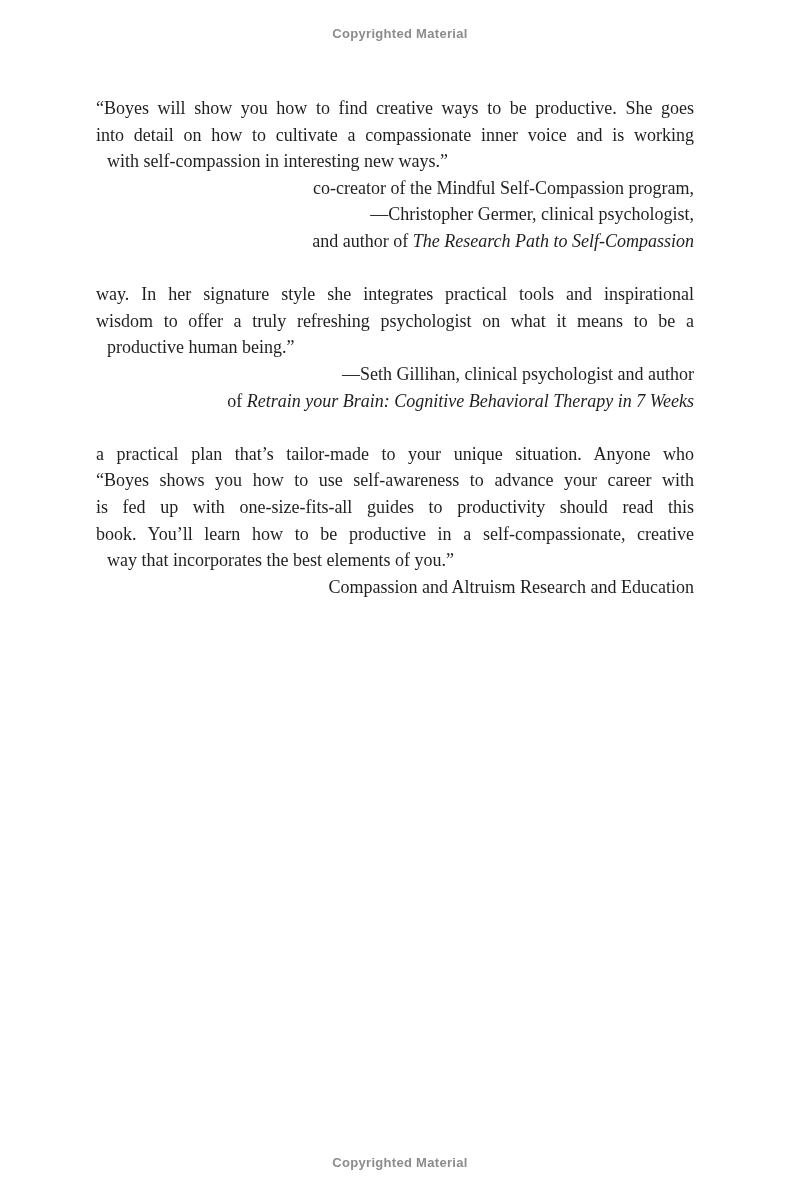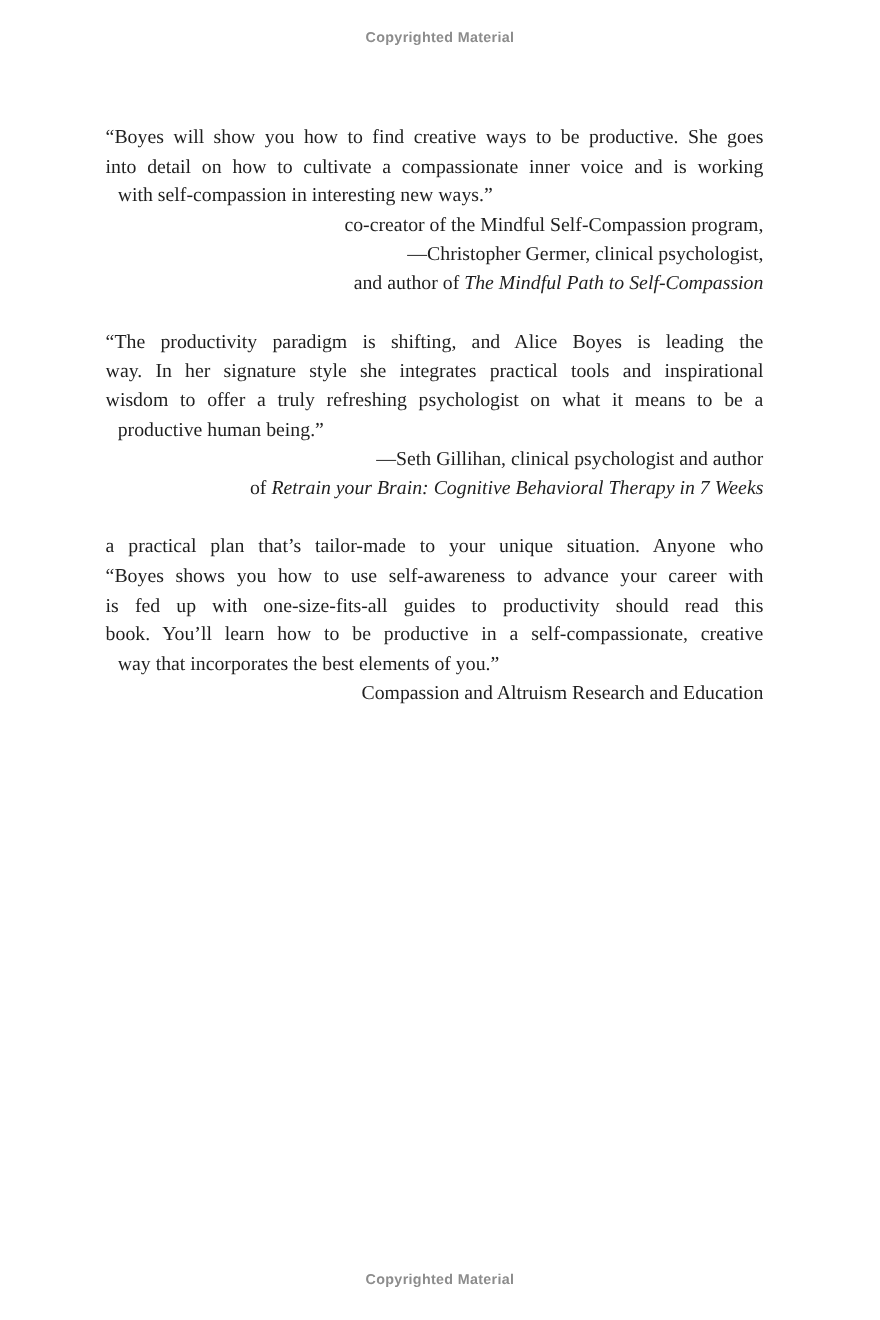--- a/index.html
+++ b/index.html
@@ -24,21 +24,21 @@
     font-weight: bold;
     font-size: 13px;
     letter-spacing: 0.3px;
     color: #8c8c8c;
   }
   .notice.top { top: 26px; }
   .notice.bottom { top: 1155px; }
   .content {
     position: absolute;
     left: 96px;
-    top: 111px;
+    top: 95px;
     width: 598px;
     color: #1f1f1f;
     font-size: 18px;
     line-height: 26.6px;
   }
   .endorsement { margin-bottom: 26.6px; }
   .q-line {
     height: 26.6px;
     overflow: hidden;
     text-align: justify;
@@ -67,26 +67,25 @@
   <main class="content" id="endorsements">
       <div class="endorsement">
         <div>
           <div class="q-line">“Boyes will show you how to find creative ways to be productive. She goes</div>
           <div class="q-line">into detail on how to cultivate a compassionate inner voice and is working</div>
           <div class="q-line last">with self-compassion in interesting new ways.”</div>
         </div>
         <div>
           <div class="attr-line"><span>co-creator of the Mindful Self-Compassion program,</span></div>
           <div class="attr-line"><span>—Christopher Germer, clinical psychologist,</span></div>
-          <div class="attr-line"><span>and author of </span><em>The Mindful Path to Self-Compassion</em></div>
+          <div class="attr-line"><span>and author of </span><em>The Research Path to Self-Compassion</em></div>
         </div>
       </div>
       <div class="endorsement">
         <div>
-          <div class="q-line">“The productivity paradigm is shifting, and Alice Boyes is leading the</div>
           <div class="q-line">way. In her signature style she integrates practical tools and inspirational</div>
           <div class="q-line">wisdom to offer a truly refreshing psychologist on what it means to be a</div>
           <div class="q-line last">productive human being.”</div>
         </div>
         <div>
           <div class="attr-line"><span>—Seth Gillihan, clinical psychologist and author</span></div>
           <div class="attr-line"><span>of </span><em>Retrain your Brain: Cognitive Behavioral Therapy in 7 Weeks</em></div>
         </div>
       </div>
       <div class="endorsement">

